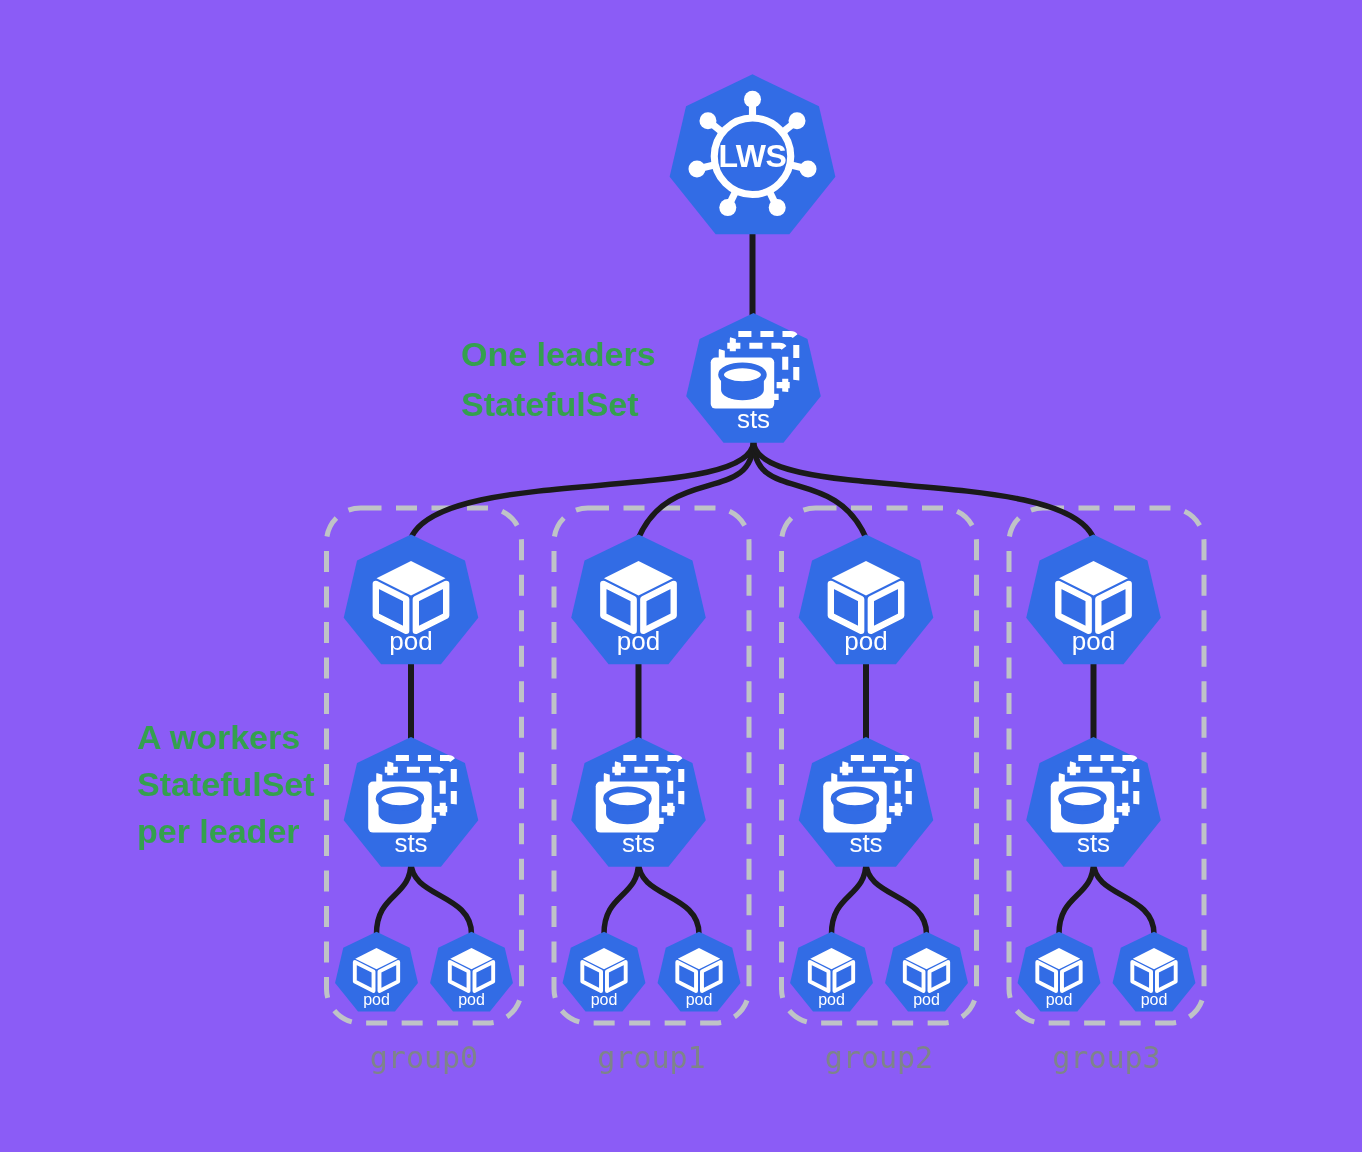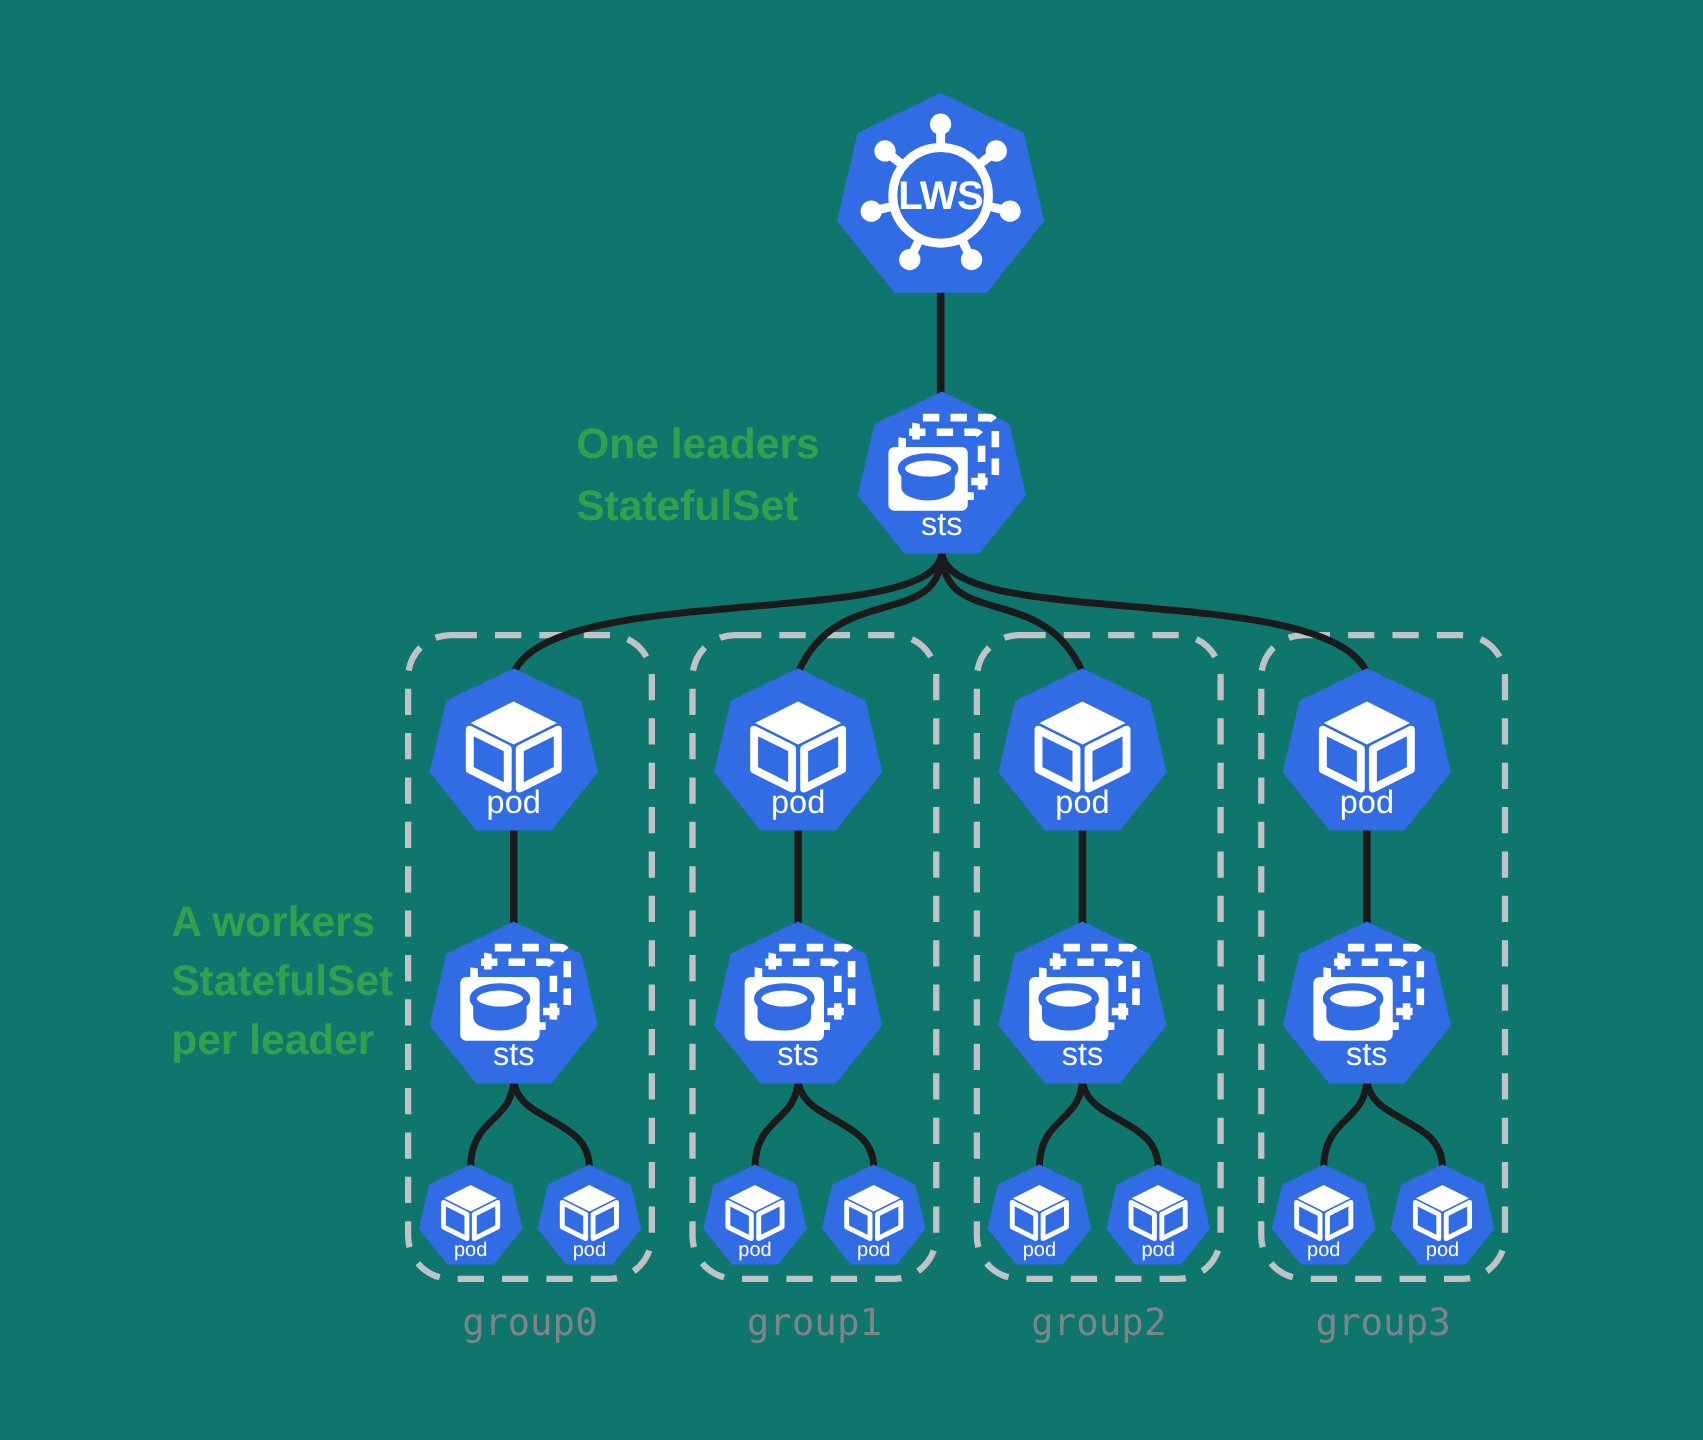--- a/index.html
+++ b/index.html
@@ -1,16 +1,16 @@
 <!DOCTYPE html>
 <html><head>
 <meta charset="utf-8">
 <style>
   html,body{margin:0;padding:0;background:#ffffff;}
-  .canvas{position:relative;width:1362px;height:1152px;background:#0f766e;overflow:hidden;text-align:center;}
+  .canvas{position:relative;width:1362px;height:1152px;background:#8b5cf6;overflow:hidden;text-align:center;}
   svg{display:block;}
   .connector{stroke:#1a1a1a;stroke-width:5.5;fill:none;stroke-linecap:round;}
   .stub{stroke:#1a1a1a;stroke-width:6;fill:none;stroke-linecap:round;}
   .groupbox{fill:none;stroke:#bfc3c7;stroke-width:5;stroke-dasharray:21 14.5;}
   .icon-label{fill:#ffffff;font-family:"Liberation Sans",sans-serif;}
   .lws-label{fill:#ffffff;font-family:"Liberation Sans",sans-serif;font-weight:700;letter-spacing:-0.5px;}
   .anno{fill:#34a04e;font-family:"Liberation Sans",sans-serif;font-weight:700;font-size:34px;}
   .grp-label{fill:#7e848a;font-family:"DejaVu Sans Mono",monospace;font-size:30px;}
 </style>
 </head>

